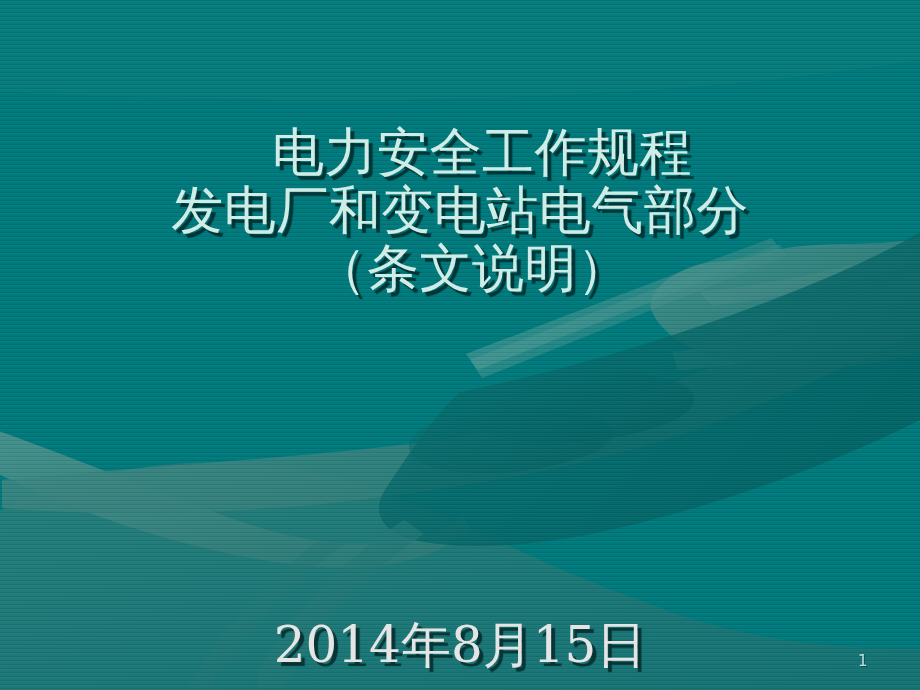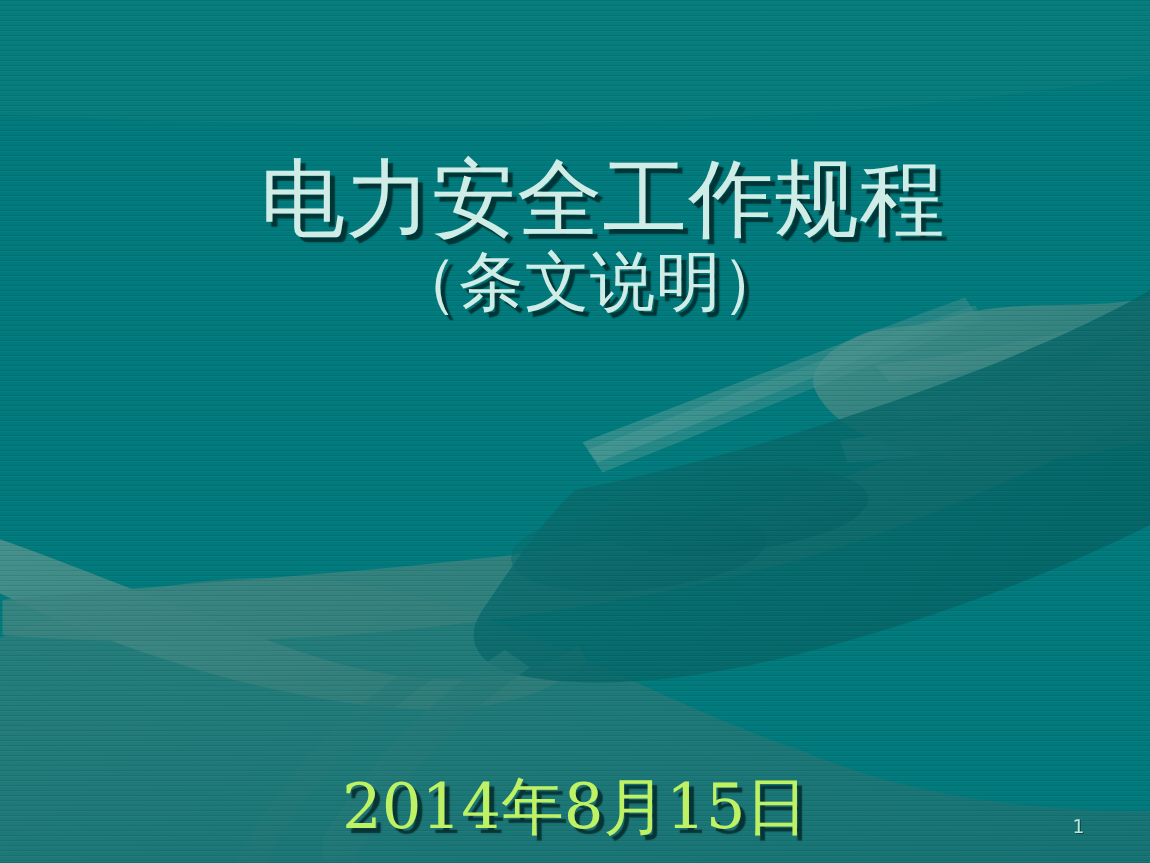--- a/index.html
+++ b/index.html
@@ -58,36 +58,36 @@
     display: block;
     font-family: "DejaVu Serif", "Liberation Serif", serif;
     font-size: 52px;
     font-weight: 400;
     letter-spacing: 0.5px;
     color: #CFEDE6;
     text-shadow: 4px 4px 1px rgba(0,26,28,0.72);
     margin: 0 0 6px 0;
     white-space: nowrap;
   }
-  .title-line.l1 { font-size: 68px; margin-left: 44px; }
+  .title-line.l1 { font-size: 52px; margin-left: 44px; }
   .title-line.l2 { font-size: 52px; }
   .title-line.l3 { font-size: 52px; padding-left: 24px; }
 
   
   #date-block {
     position: absolute;
     left: 0;
     right: 0;
     top: 612px;
     text-align: center;
   }
   #date-text {
     font-family: "DejaVu Serif", "Liberation Serif", serif;
     font-size: 50px;
-    color: #bef264;
+    color: #e5e5e5;
     text-shadow: 4px 4px 1px rgba(0,26,28,0.72);
     white-space: nowrap;
   }
 
   
   #slide-number {
     position: absolute;
     left: 858px;
     top: 652px;
     width: 24px;
@@ -167,20 +167,21 @@
     <path fill="url(#gMid)" opacity="0.62" d="M 188,690 C 224,622 276,568 334,530 L 348,542
              C 292,580 244,632 212,690 Z"></path>
 
     <path fill="#0E7F80" opacity="0.40" d="M 0,0 L 920,0 L 920,60 C 700,96 420,110 0,92 Z"></path>
   </svg>
 
   <div id="scanlines"></div>
 
   <div id="title-block">
     <span class="title-line l1">电力安全工作规程</span>
+    <span class="title-line l2">发电厂和变电站电气部分</span>
     <span class="title-line l3">（条文说明）</span>
   </div>
 
   <div id="date-block">
     <span id="date-text">2014年8月15日</span>
   </div>
 
   <div id="slide-number">1</div>
 
 </div>

